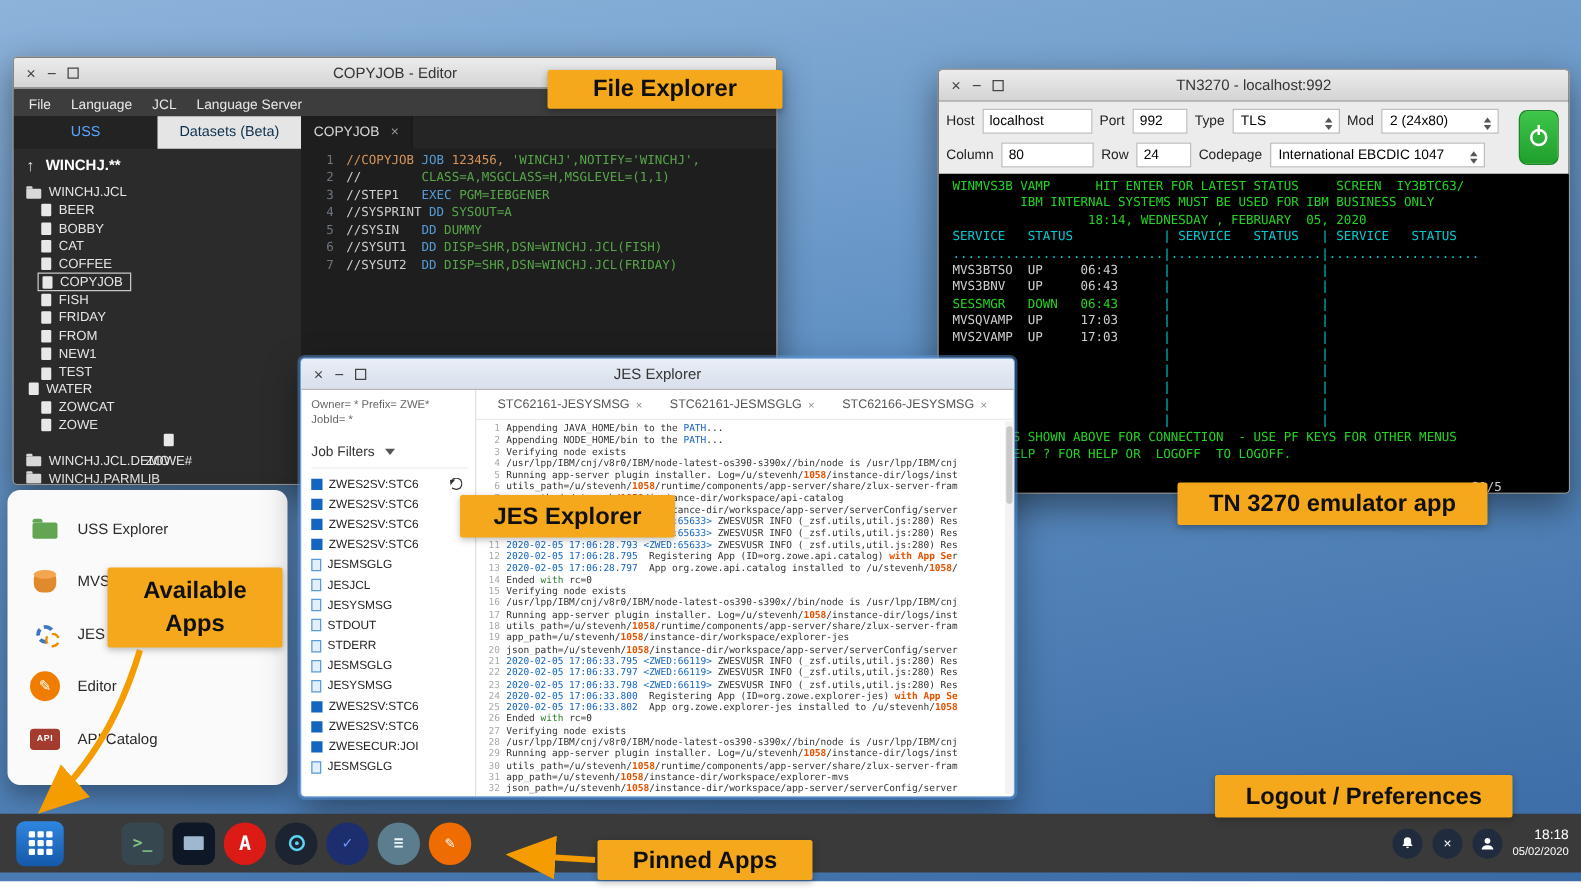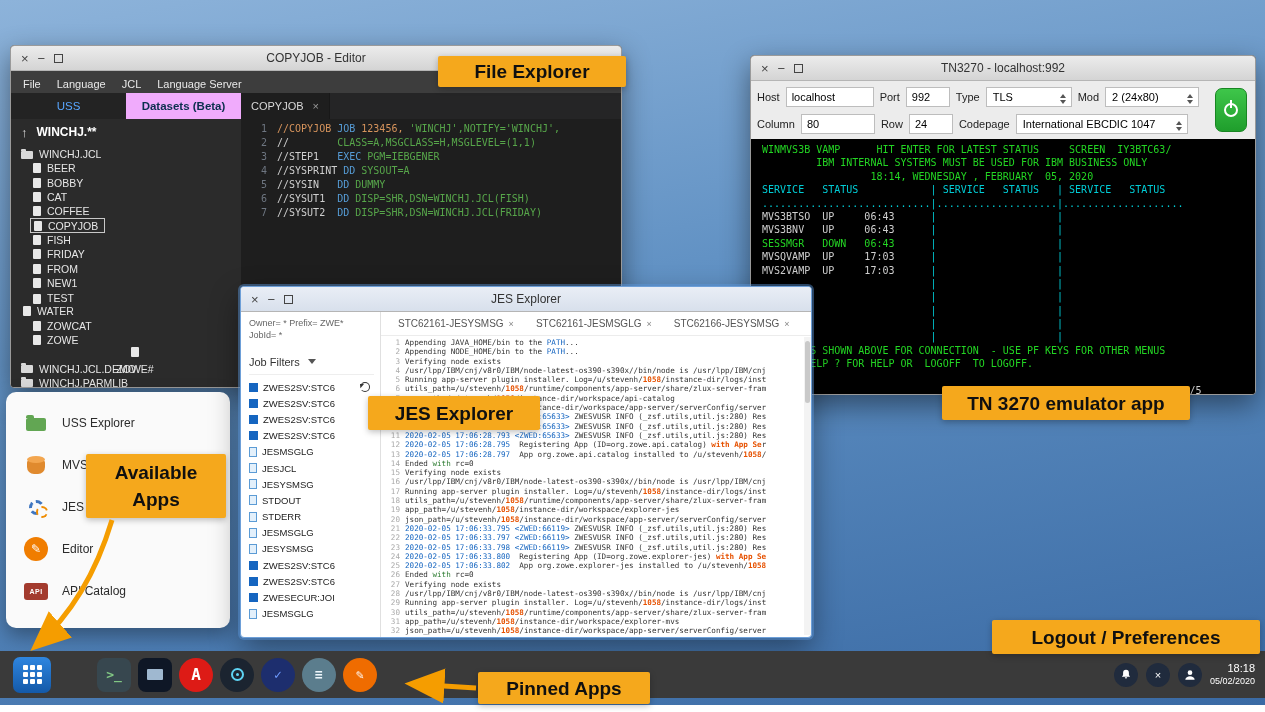--- a/index.html
+++ b/index.html
@@ -17,21 +17,21 @@
 
 
 .editor-win{left:10px;top:45px;width:612px;height:343px;background:#1e1e1e;z-index:10}
 .menubar{height:22px;background:#3d3d3d;display:flex;align-items:flex-end;padding-left:4px}
 .menu-item{color:#e8e8e8;font-size:11px;padding:3px 8px}
 .ed-body{display:flex;height:calc(100% - 47px)}
 .ed-side{width:230px;background:#2b2b2b;display:flex;flex-direction:column;flex:none}
 .side-tabs{display:flex;height:26px;flex:none}
 .side-tab{flex:1;display:flex;align-items:center;justify-content:center;font-size:11.5px}
 .side-tab.inactive{background:#232323;color:#58a6ff}
-.side-tab.active{background:#f0abfc;color:#0b2f4e;font-weight:bold}
+.side-tab.active{background:#e5e5e5;color:#0b2f4e;font-weight:normal}
 .root-row{height:26px;display:flex;align-items:center;gap:9px;color:#fff;font-size:12px;font-weight:bold;padding-left:10px;flex:none}
 .up{font-size:13px;color:#ddd}
 .tree{flex:1;overflow:hidden;padding-top:2px}
 .t-row{display:flex;align-items:center;height:14.3px;color:#e6e6e6;font-size:10.5px;gap:6px}
 .t-row.sel{border:1px solid #c8c8c8;width:max-content;padding-right:6px;height:14.3px}
 .ic-folder{width:12px;height:8px;background:#d8d8d8;border-radius:1px;position:relative;flex:none;margin-top:1px}
 .ic-folder::before{content:"";position:absolute;top:-2px;left:0;width:5px;height:2px;background:#d8d8d8;border-radius:1px 1px 0 0}
 .ic-file{width:8px;height:10px;background:#e8e8e8;border-radius:1px;flex:none}
 .ed-main{flex:1;display:flex;flex-direction:column;background:#1e1e1e;overflow:hidden}
 .ed-tabbar{height:26px;background:#252526;display:flex;flex:none}
@@ -121,21 +121,21 @@
 .clock .tm{font-size:11px}
 .clock .dt{font-size:9px}
 
 
 .anno{position:absolute;background:#F5A81C;color:#101010;font-weight:bold;display:flex;align-items:center;justify-content:center;z-index:50;font-size:19px;border-radius:2px;box-shadow:0 2px 6px rgba(0,0,0,.25);text-align:center;line-height:27px}
 .anno-file{left:438px;top:56px;width:188px;height:31px}
 .anno-jes{left:368px;top:396px;width:172px;height:34px}
 .anno-tn{left:942px;top:386px;width:248px;height:34px}
 .anno-avail{left:86px;top:454px;width:140px;height:64px;padding:0 18px}
 .anno-pin{left:478px;top:672px;width:172px;height:32px}
-.anno-logout{left:992px;top:620px;width:268px;height:34px}
+.anno-logout{left:972px;top:620px;width:238px;height:34px}
 .arrows{position:absolute;inset:0;z-index:60;pointer-events:none}
 </style>
 </head>
 <body>
 
 <div class="desktop">
 
   <section class="win editor-win">
     <header class="titlebar">
       <span class="controls">

